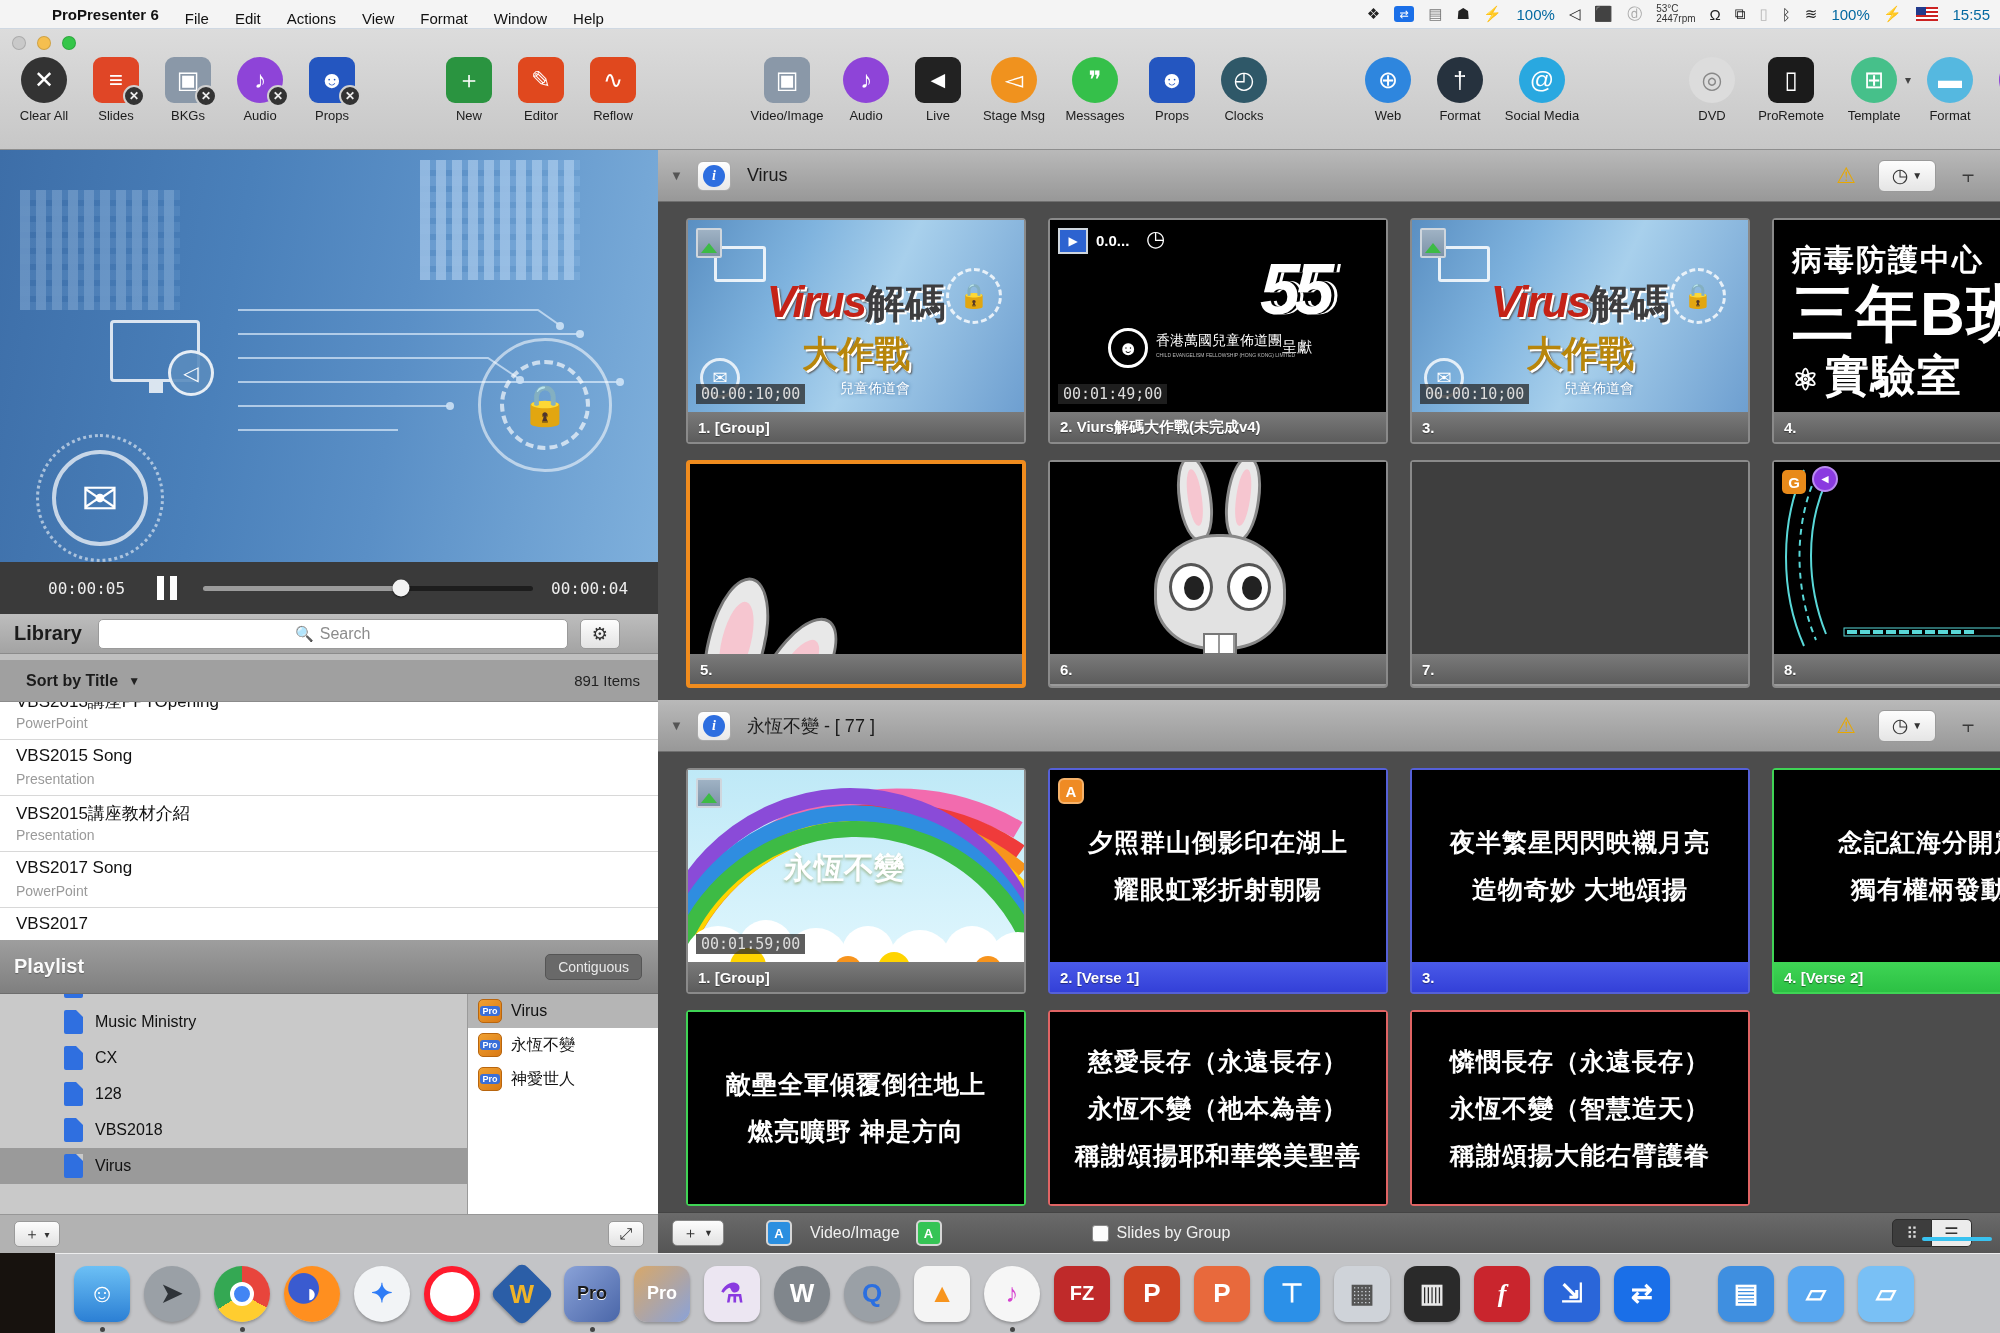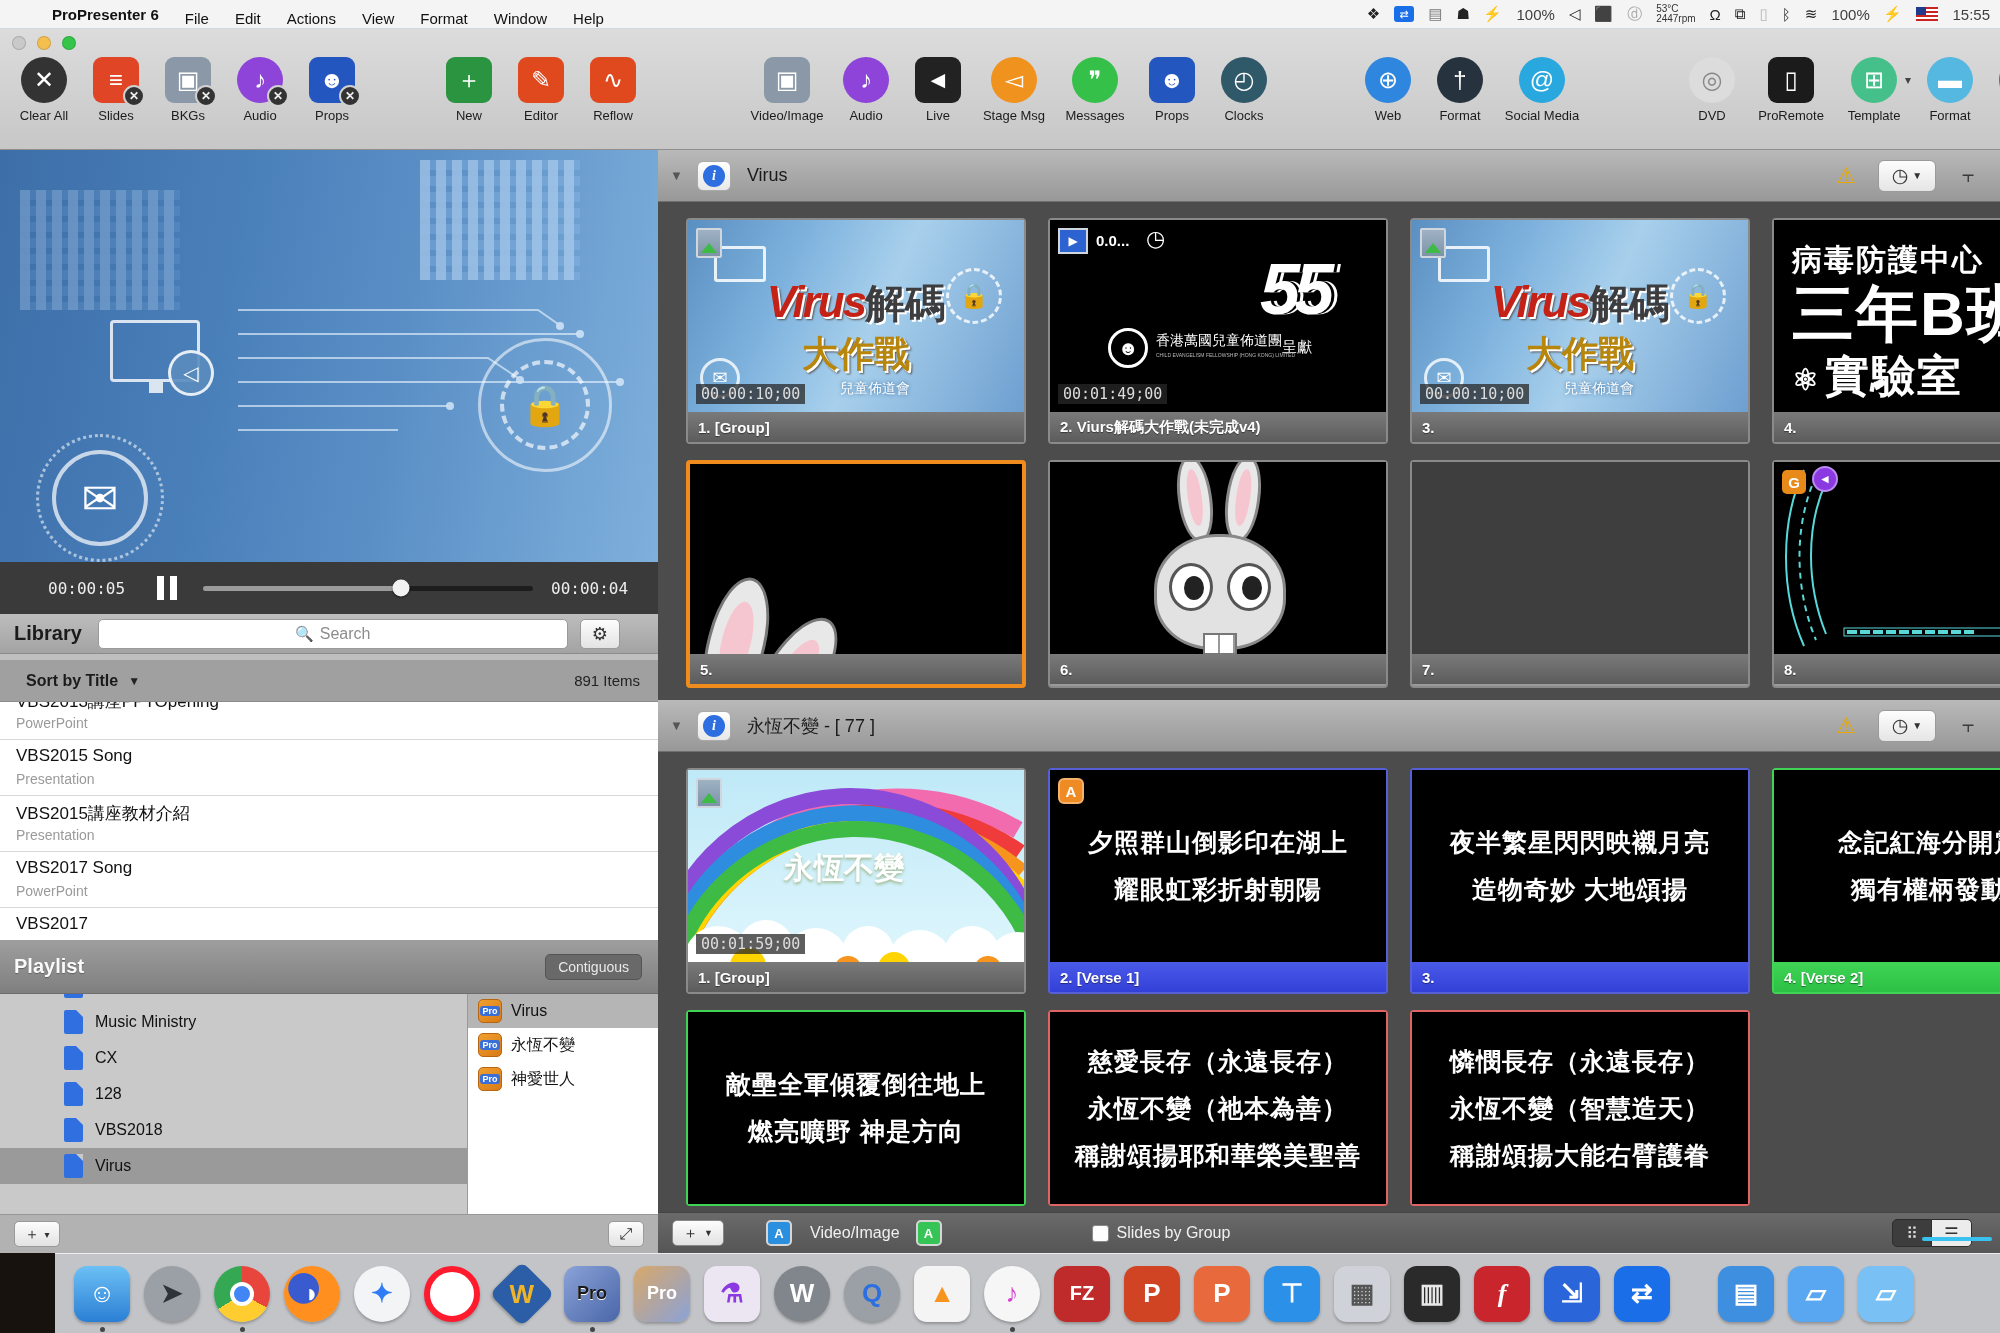--- a/index.html
+++ b/index.html
@@ -12,21 +12,21 @@
   .menubar .apple { margin-left:30px; font-size:17px; }
   .menubar .appname { font-weight:bold; margin-left:22px; }
   .menu-item { margin-left:26px;margin-top:9px; }
   .status { margin-left:auto; display:flex; align-items:center; gap:14px; padding-right:10px; }
   .st-ico { font-size:15px; color:#222; }
   .st-box { width:20px; height:16px; border-radius:3px; display:flex; align-items:center; justify-content:center;
             color:#fff; font-size:11px; }
   .temp2 { font-size:10px; line-height:10px; color:#333; text-align:left; }
   .flag { width:22px; height:14px; position:relative; background:repeating-linear-gradient(#c22 0 2px,#fff 2px 4px); }
   .flag:before { content:""; position:absolute; left:0; top:0; width:10px; height:8px; background:#223a8c; }
-  .clock-txt { font-size:15px; color:#404040; }
+  .clock-txt { font-size:15px; color:#0369a1; }
 
   
   .toolbar { position:absolute; top:29px; left:0; width:2000px; height:121px;
              background:linear-gradient(#dcdcdc,#c7c7c7); border-bottom:1px solid #8e8e8e; }
   .lights { position:absolute; top:7px; left:12px; display:flex; gap:11px; }
   .light { width:14px; height:14px; border-radius:50%; border:1px solid rgba(0,0,0,.15); }
   .tb-row { position:absolute; top:28px; left:0; display:flex; align-items:flex-start; }
   .tb-group { display:flex; }
   .tb-btn { width:72px; display:flex; flex-direction:column; align-items:center; }
   .tb-ic { width:46px; height:46px; display:flex; align-items:center; justify-content:center;

